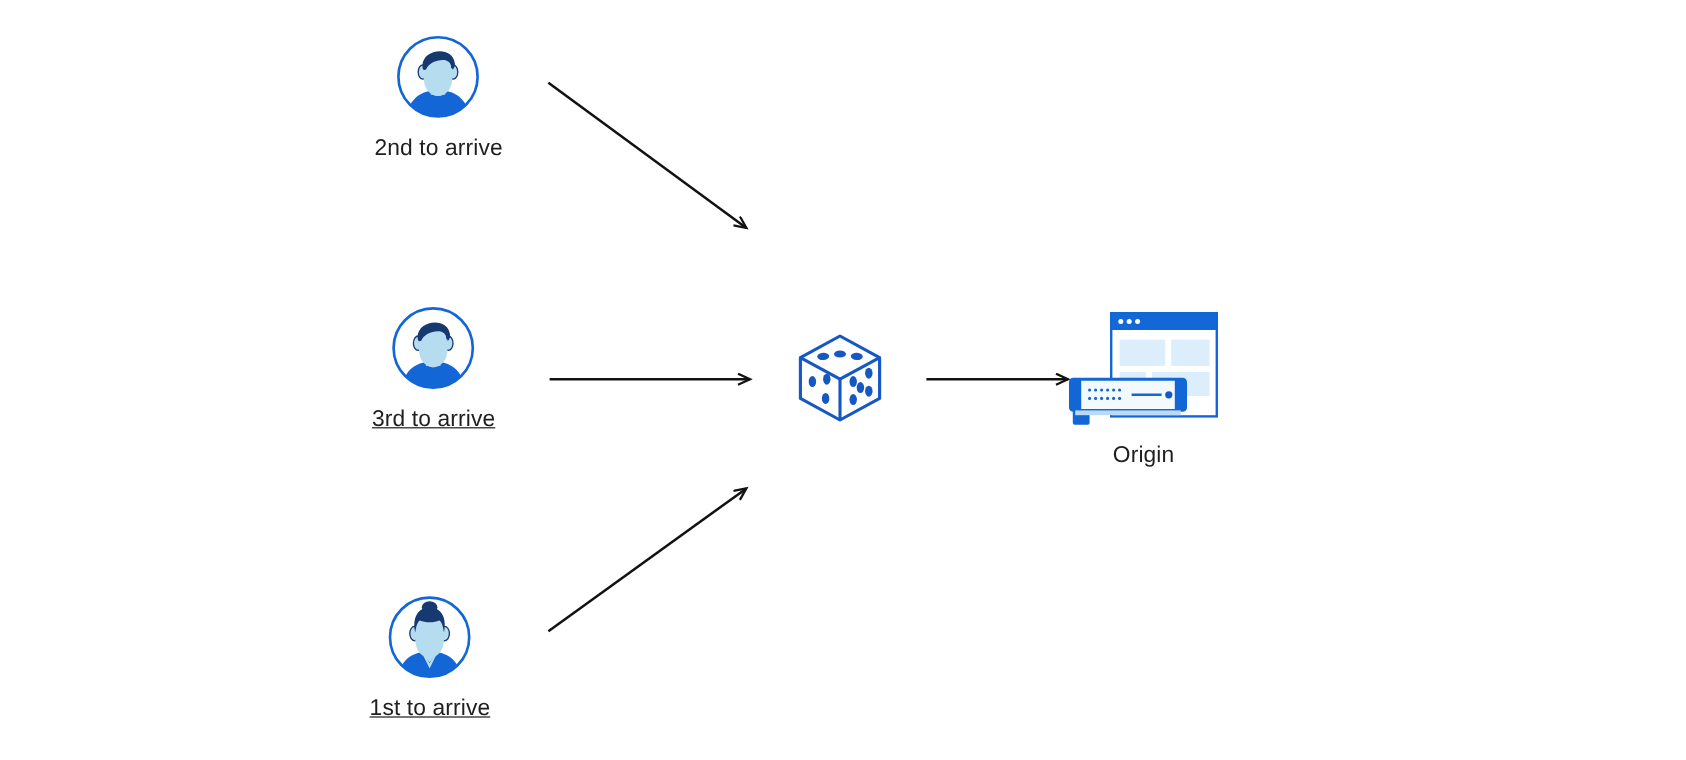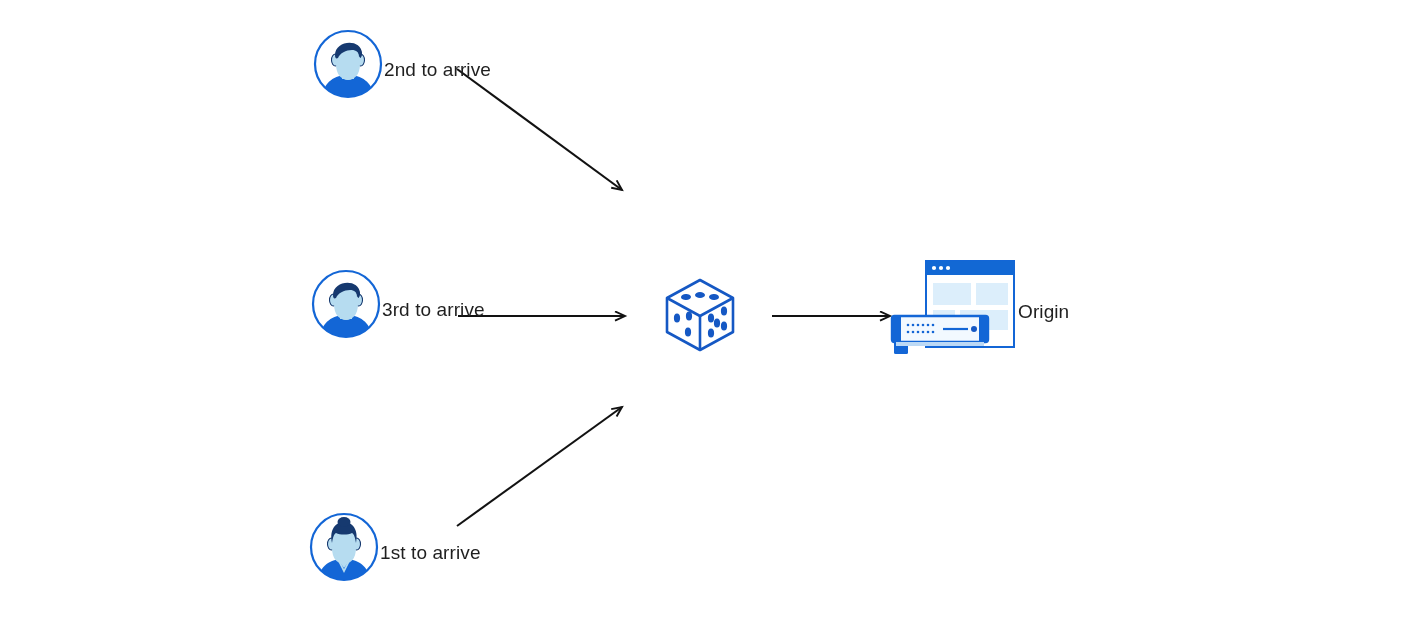--- a/index.html
+++ b/index.html
@@ -15,20 +15,21 @@
     font-family: "Liberation Sans", sans-serif;
     color: #1d1d1d;
   }
   .canvas {
     position: absolute;
     inset: 0;
   }
   .node {
     position: absolute;
     display: flex;
+    flex-direction: column;
     align-items: center;
     text-align: right;
   }
   .node-label {
     margin-top: 12px;
     font-size: 19px;
     line-height: 24px;
     color: #1f1f1f;
     white-space: nowrap;
     letter-spacing: 0.1px;
@@ -39,22 +40,22 @@
   .arrow-layer {
     position: absolute;
     left: 0;
     top: 0;
     width: 1405px;
     height: 633px;
     pointer-events: none;
   }
   
   #user-2nd { left: 312px; top: 28px; }
-  #user-3rd { left: 310px; top: 268px; }
-  #user-1st { left: 308px; top: 511px; }
+  #user-3rd { left: 310px; top: 254px; text-decoration: underline; }
+  #user-1st { left: 308px; top: 495px; text-decoration: underline; }
   #randomizer { left: 655px; top: 270px; }
   #origin { left: 888px; top: 256px; }
 </style>
 </head>
 <body>
 
 <div class="canvas">
 
   <svg class="arrow-layer" viewBox="0 0 1405 633" width="1405" height="633" xmlns="http://www.w3.org/2000/svg">
     <defs>

